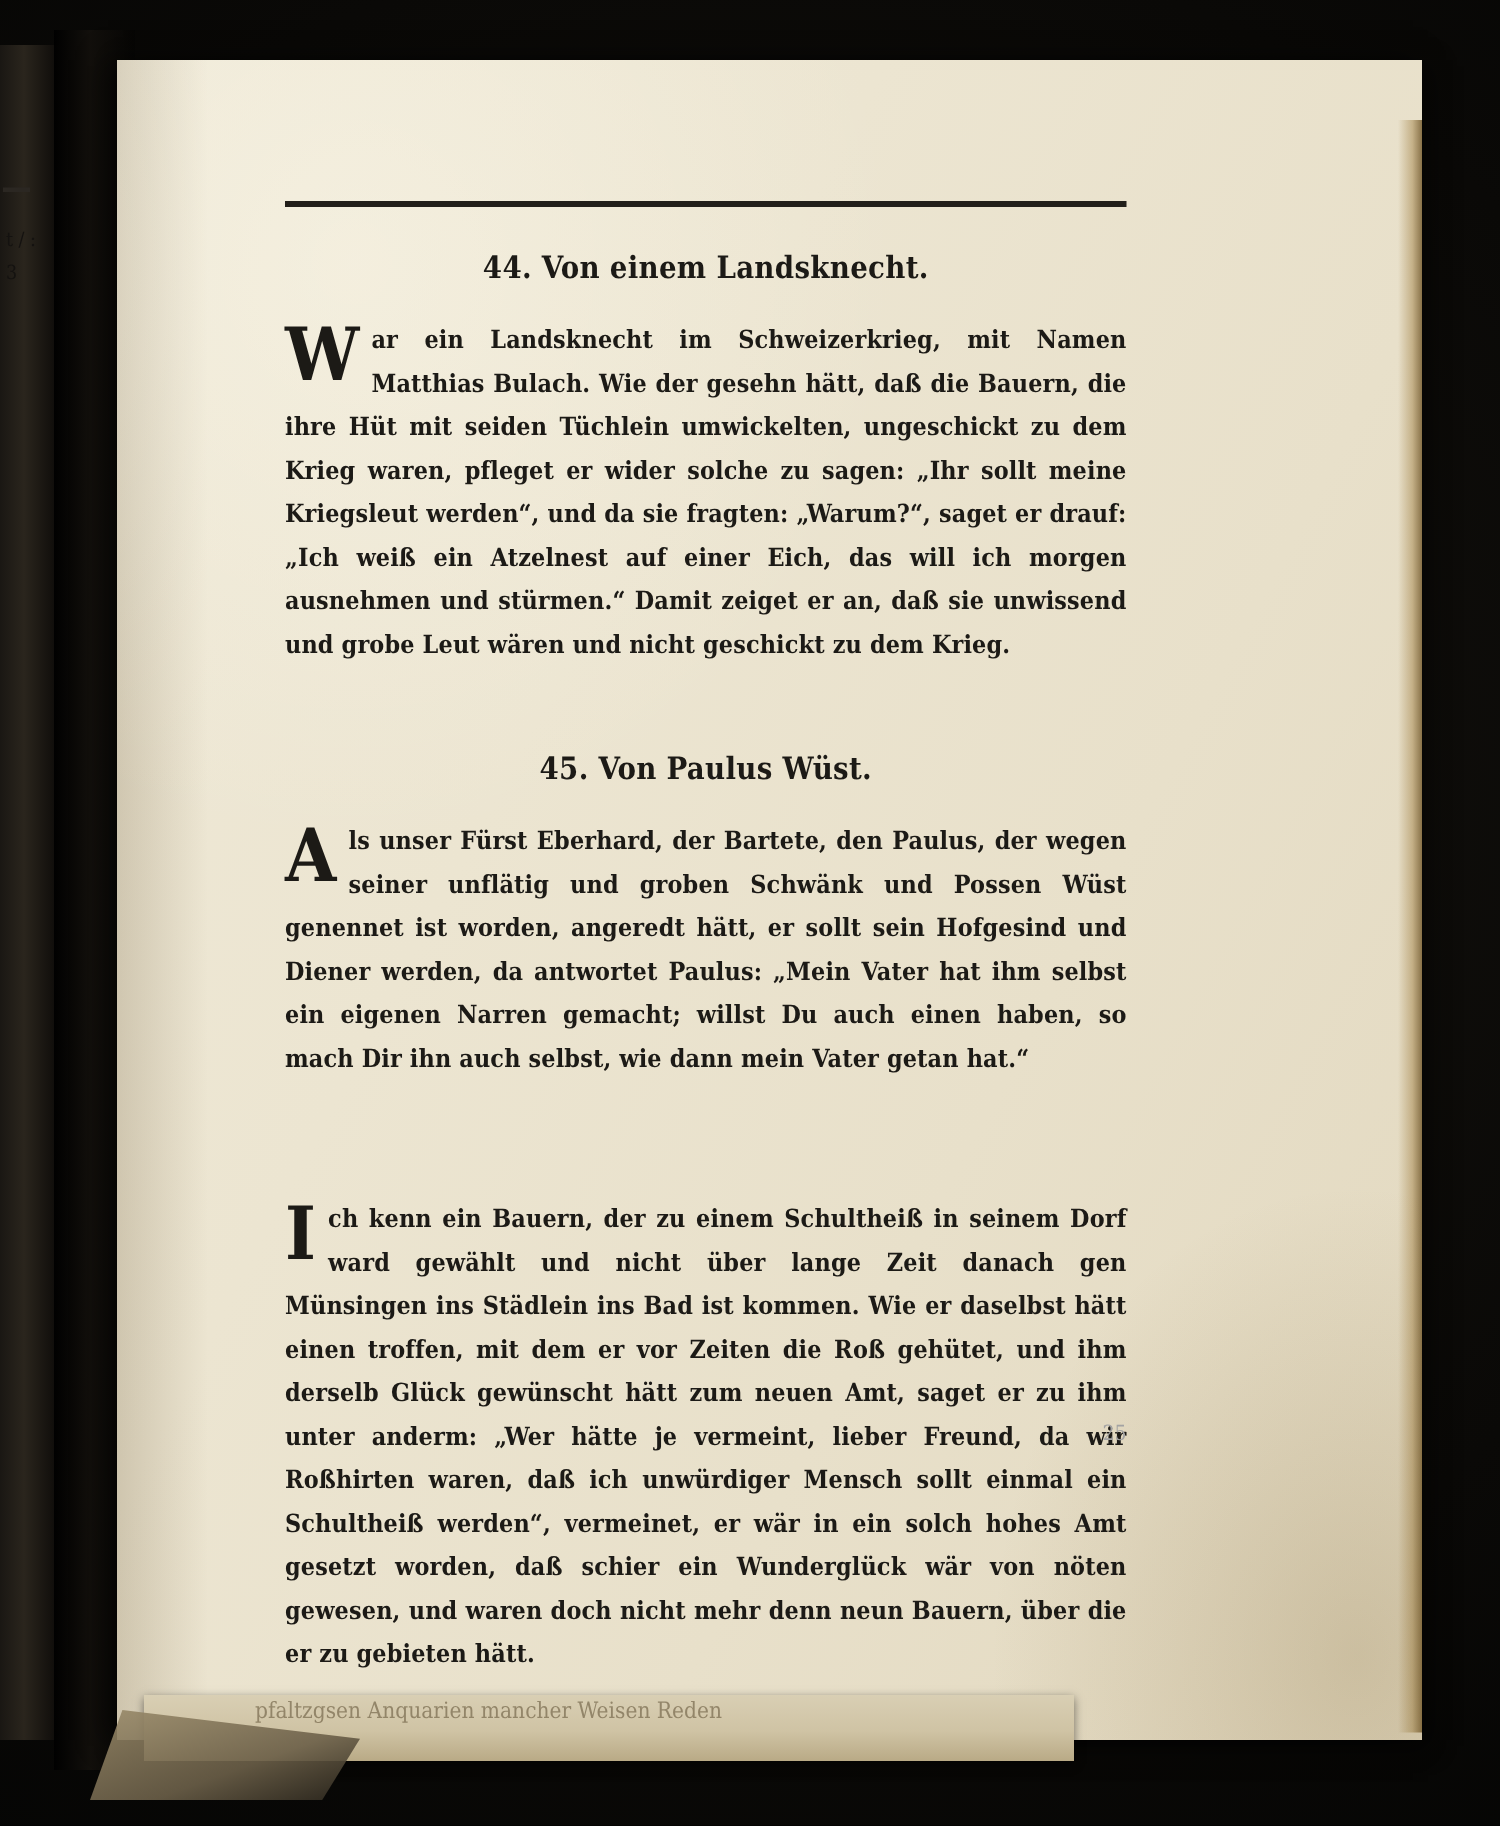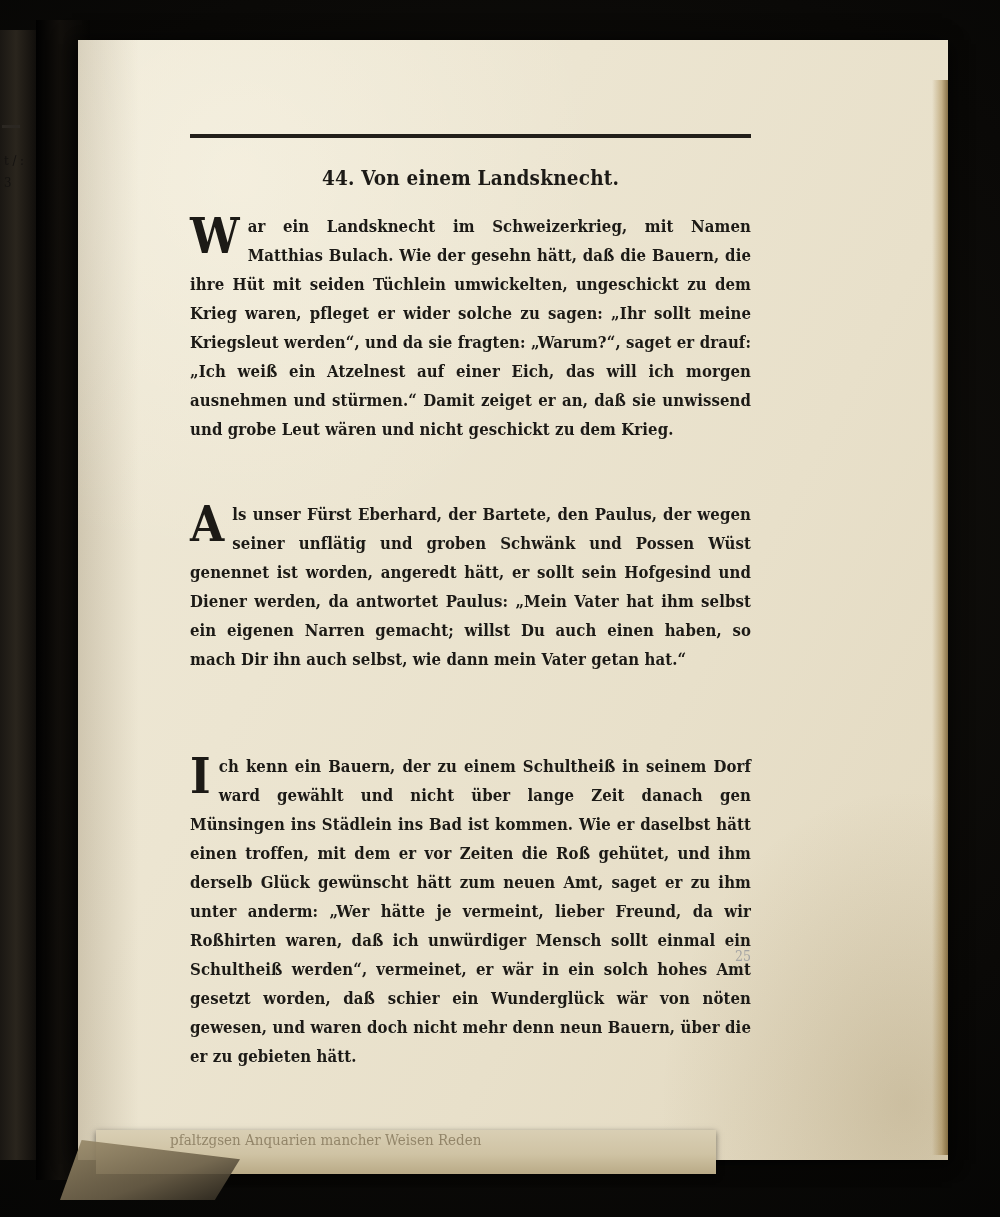--- a/index.html
+++ b/index.html
@@ -220,20 +220,24 @@
       <div class="sec-title">
         <span class="num">44.</span>
         <span class="nm">Von einem Landsknecht.</span>
       </div>
       <p class="para"><span class="dropcap">W</span><span>ar ein Landsknecht im Schweizerkrieg, mit Namen Matthias Bulach. Wie der gesehn hätt, daß die Bauern, die ihre Hüt mit seiden Tüchlein umwickelten, ungeschickt zu dem Krieg waren, pfleget er wider solche zu sagen: „Ihr sollt meine Kriegsleut werden“, und da sie fragten: „Warum?“, saget er drauf: „Ich weiß ein Atzelnest auf einer Eich, das will ich morgen ausnehmen und stürmen.“ Damit zeiget er an, daß sie unwissend und grobe Leut wären und nicht geschickt zu dem Krieg.</span></p>
     </div>
 
     <div class="gap-1"></div>
 
     <div class="block">
+      <div class="sec-title">
+        <span class="num">45.</span>
+        <span class="nm">Von Paulus Wüst.</span>
+      </div>
       <p class="para"><span class="dropcap">A</span><span>ls unser Fürst Eberhard, der Bartete, den Paulus, der wegen seiner unflätig und groben Schwänk und Possen Wüst genennet ist worden, angeredt hätt, er sollt sein Hofgesind und Diener werden, da antwortet Paulus: „Mein Vater hat ihm selbst ein eigenen Narren gemacht; willst Du auch einen haben, so mach Dir ihn auch selbst, wie dann mein Vater getan hat.“</span></p>
     </div>
 
     <div class="gap-2"></div>
 
     <div class="block">
       <p class="para"><span class="dropcap">I</span><span>ch kenn ein Bauern, der zu einem Schultheiß in seinem Dorf ward gewählt und nicht über lange Zeit danach gen Münsingen ins Städlein ins Bad ist kommen. Wie er daselbst hätt einen troffen, mit dem er vor Zeiten die Roß gehütet, und ihm derselb Glück gewünscht hätt zum neuen Amt, saget er zu ihm unter anderm: „Wer hätte je vermeint, lieber Freund, da wir Roßhirten waren, daß ich unwürdiger Mensch sollt einmal ein Schultheiß werden“, vermeinet, er wär in ein solch hohes Amt gesetzt worden, daß schier ein Wunderglück wär von nöten gewesen, und waren doch nicht mehr denn neun Bauern, über die er zu gebieten hätt.</span></p>
     </div>
 
   </div>

